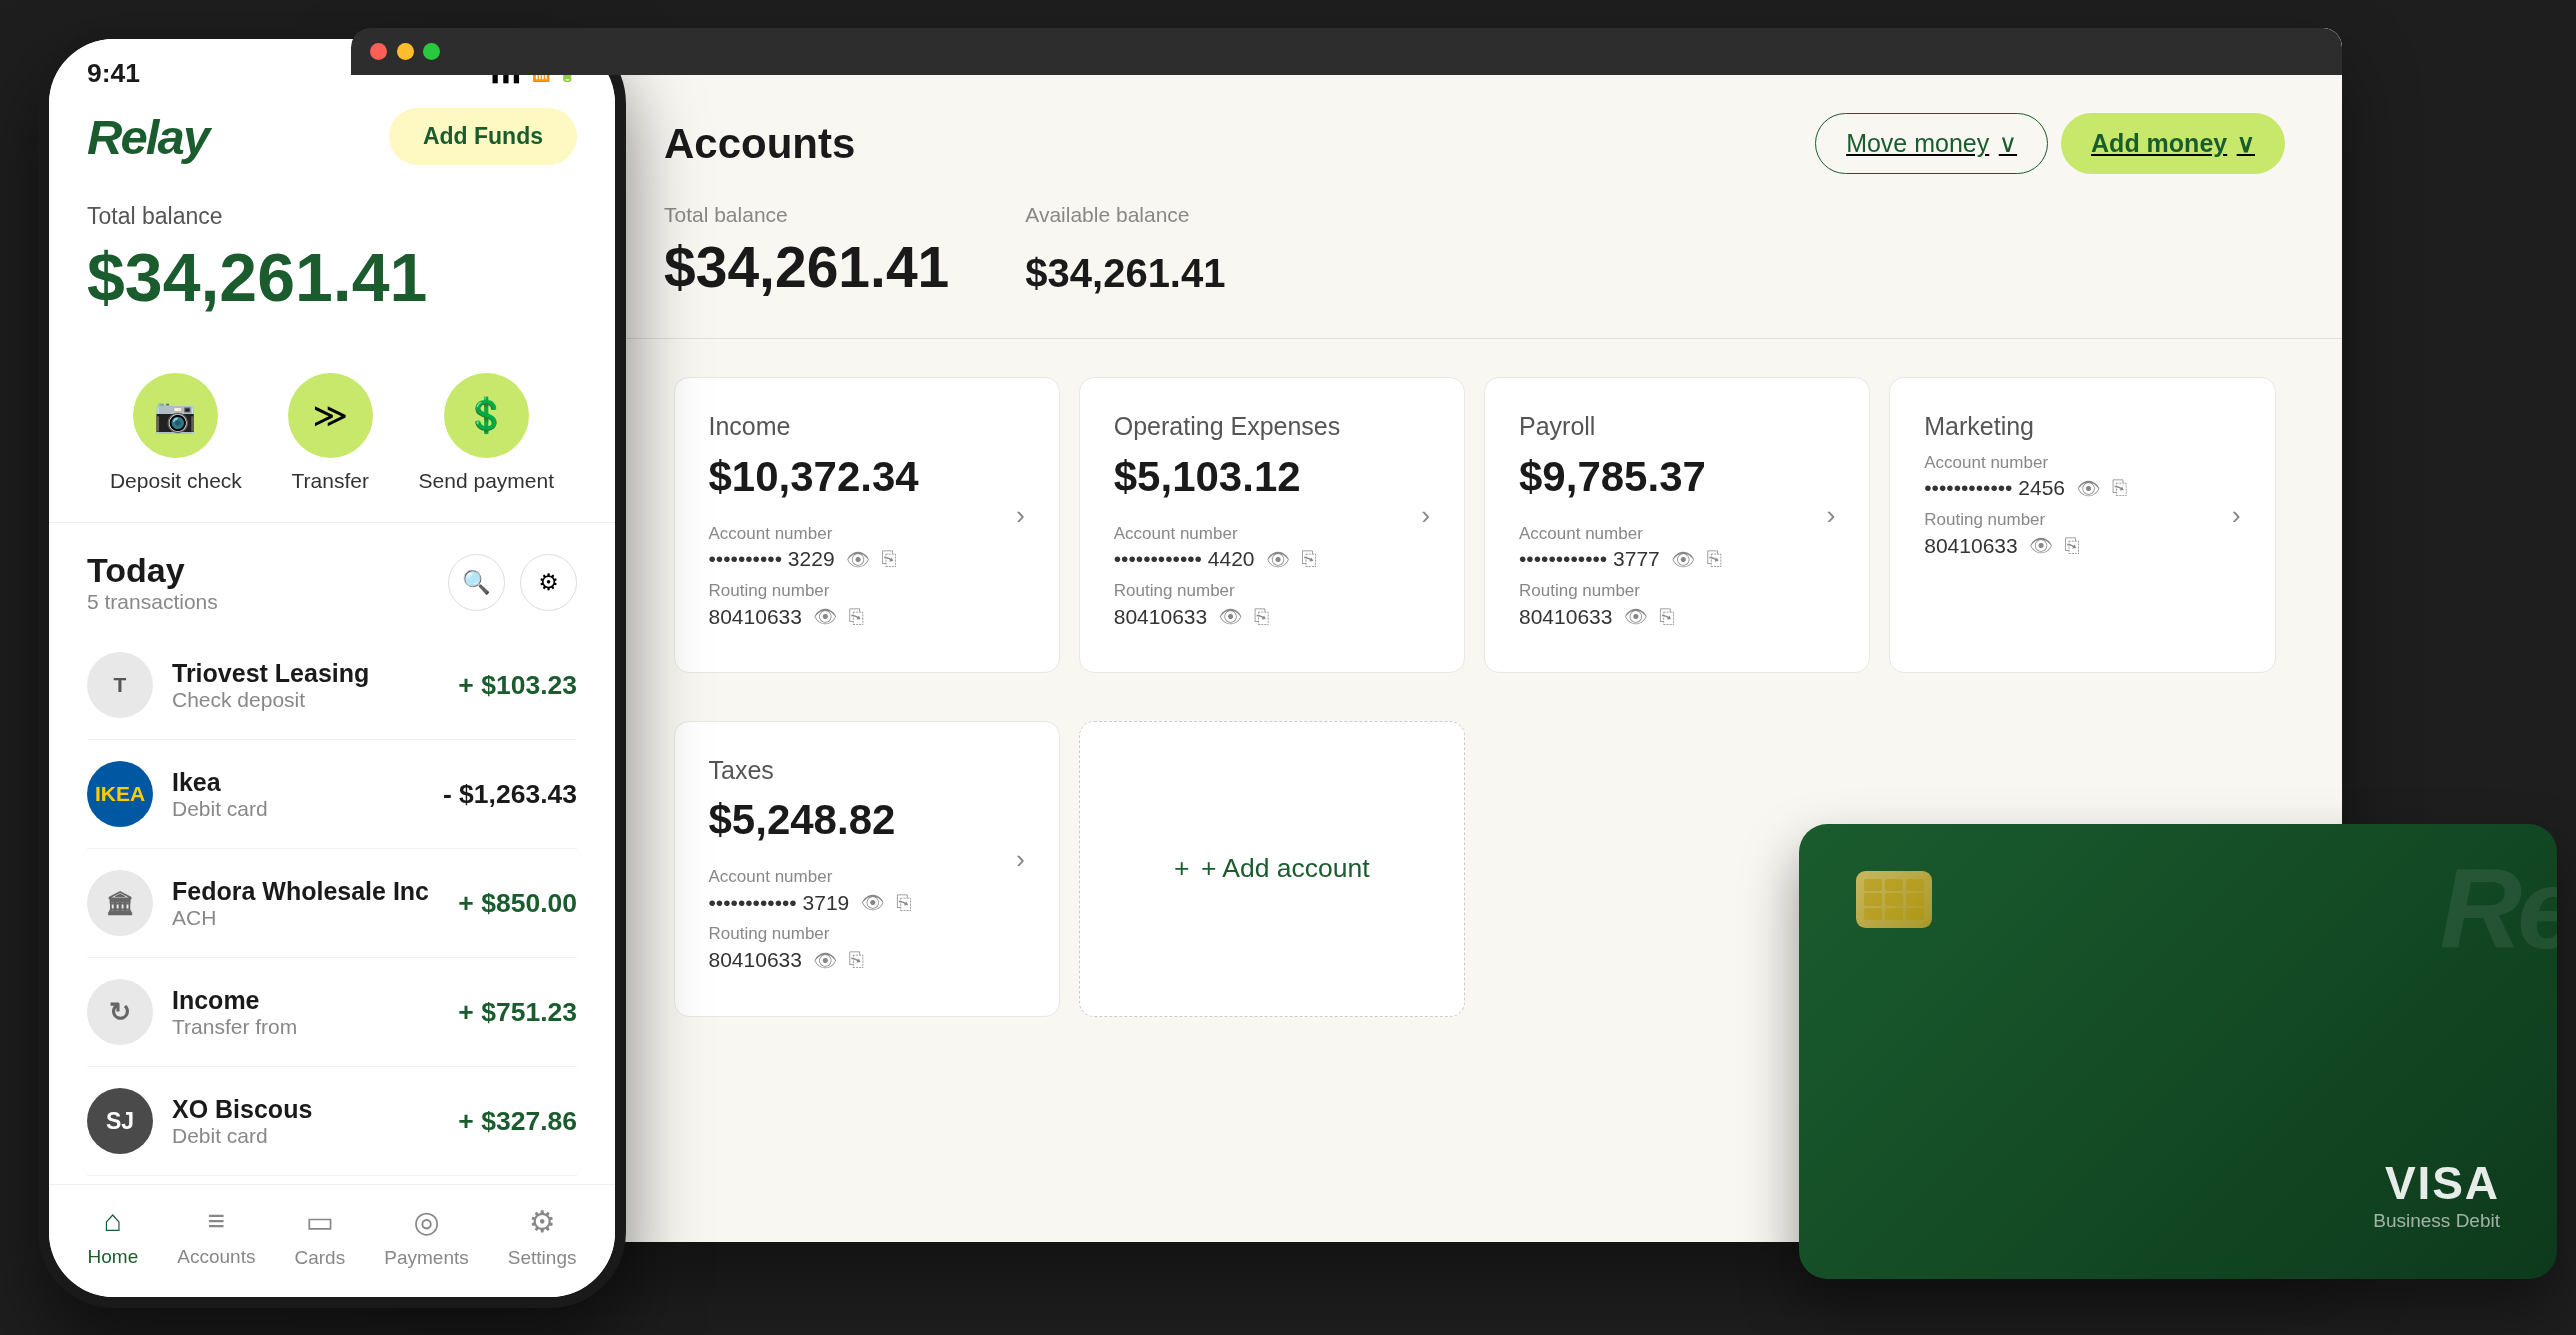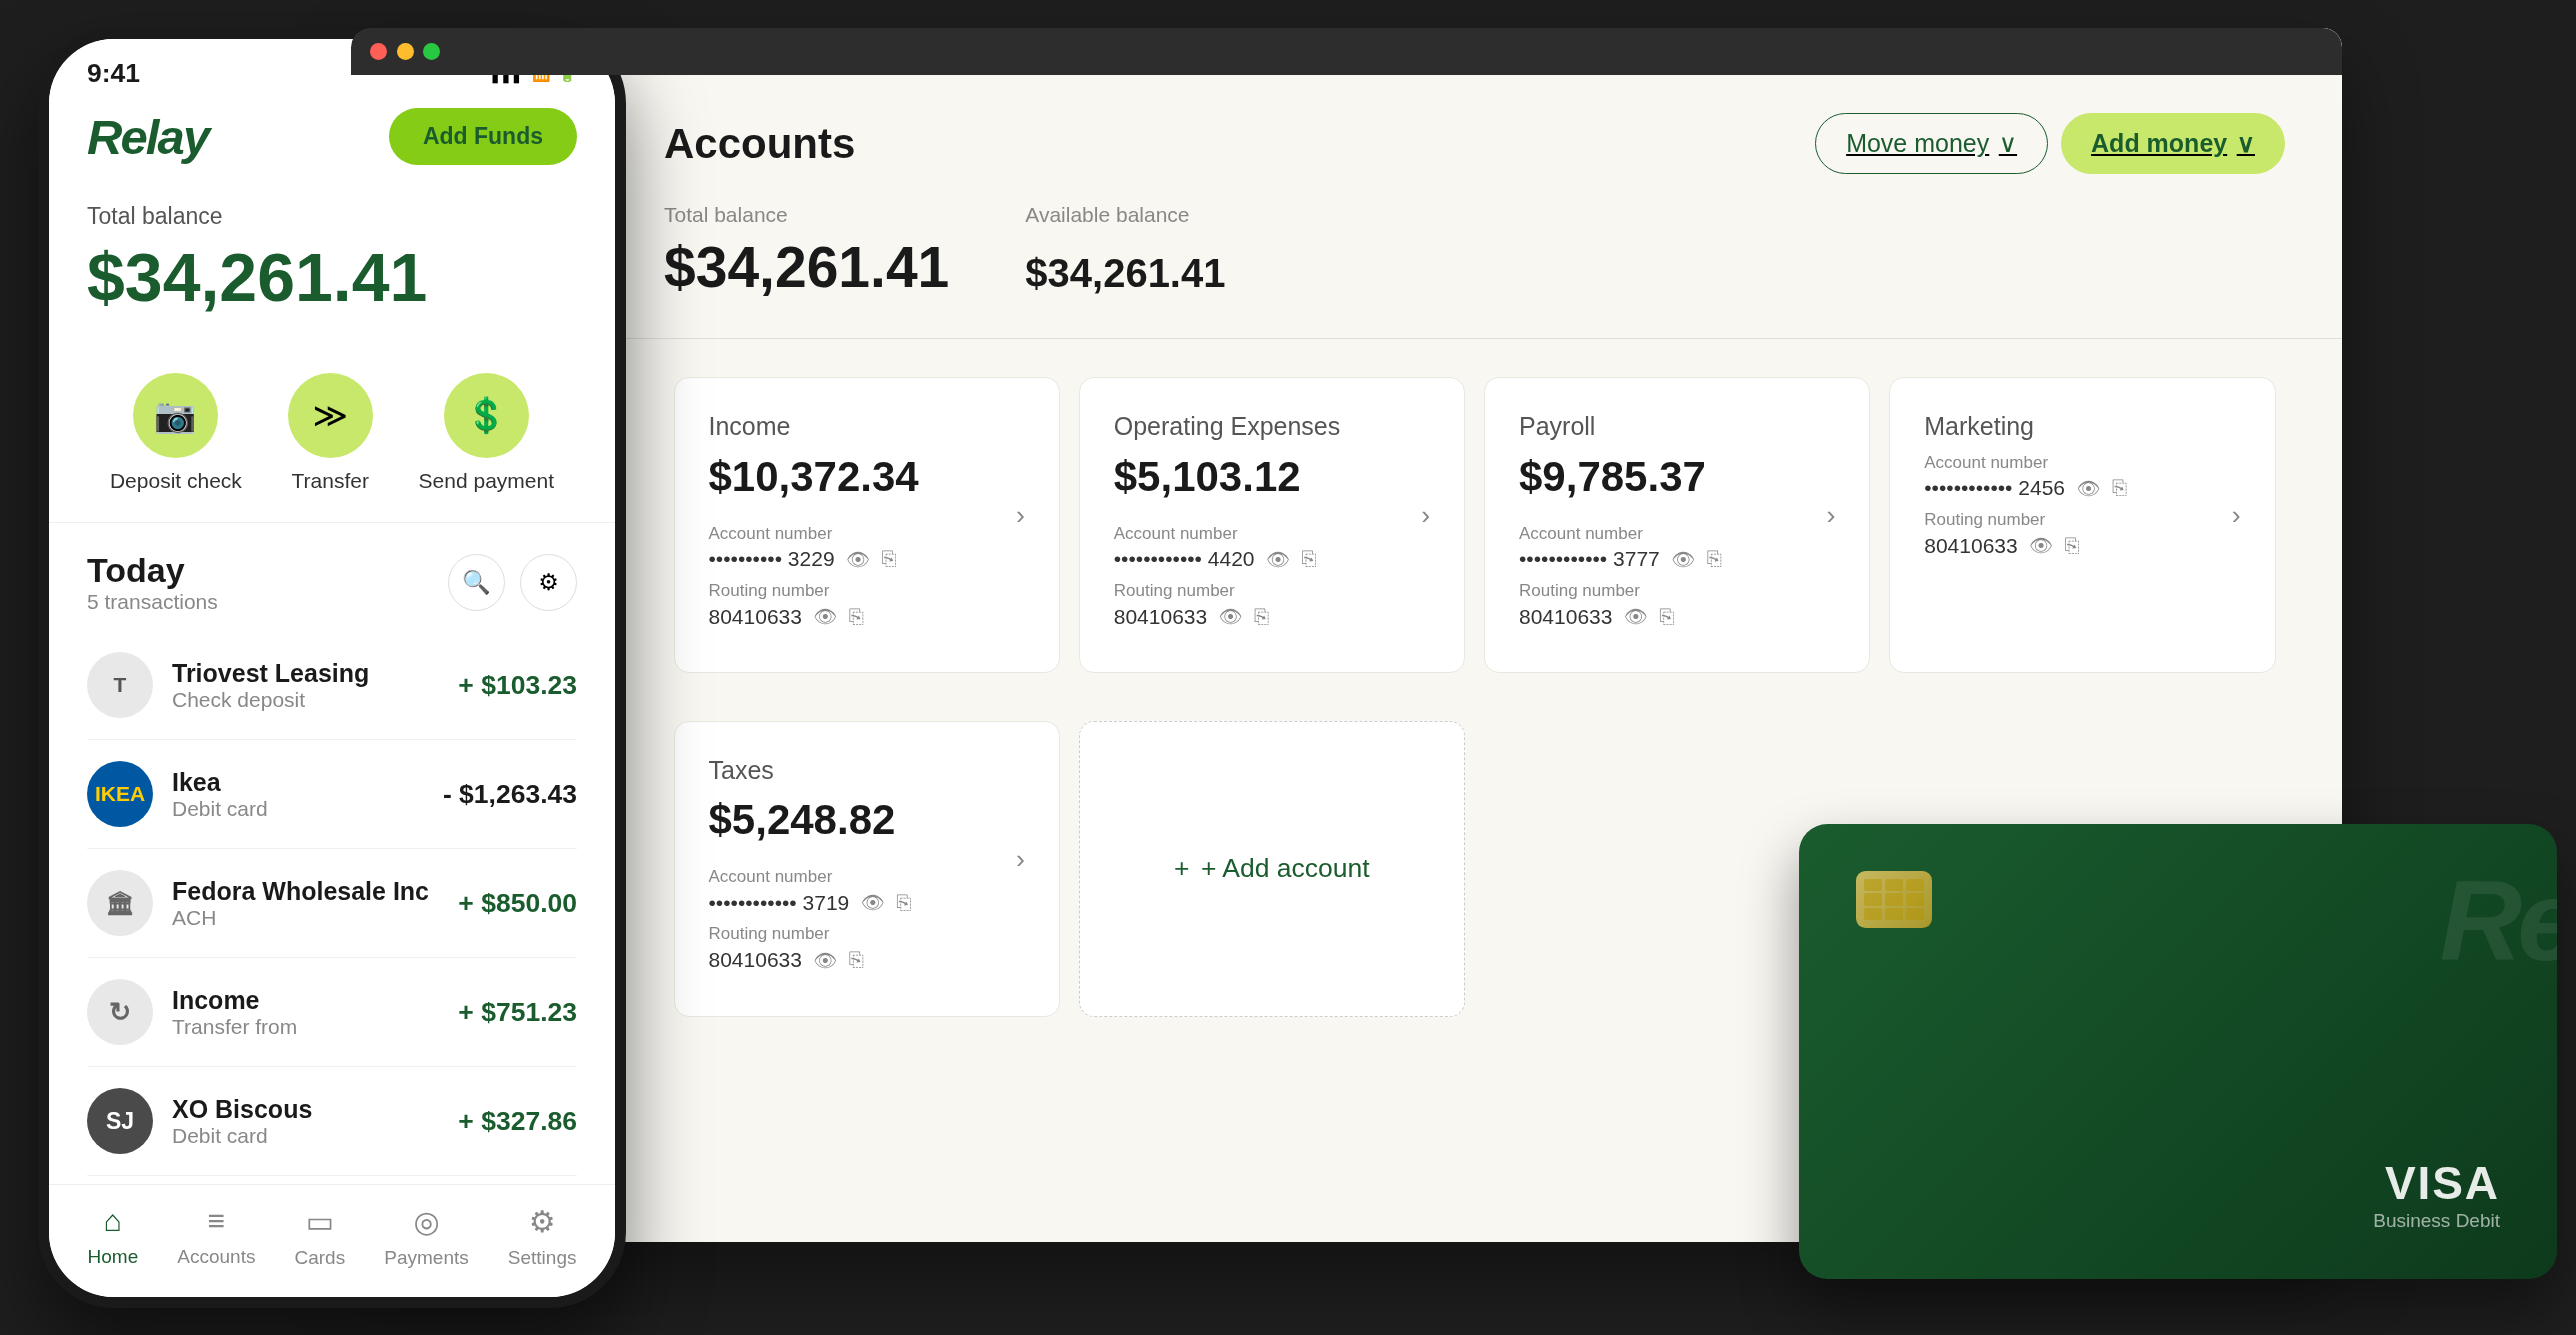--- a/index.html
+++ b/index.html
@@ -77,21 +77,21 @@
 
     .phone-logo {
       font-size: 49px;
       font-weight: 800;
       color: #1a5c2e;
       font-style: italic;
       letter-spacing: -1.9px;
     }
 
     .add-funds-btn {
-      background: #84cc16;
+      background: #fef9c3;
       color: #1a5c2e;
       border: none;
       border-radius: 38px;
       padding: 15px 34px;
       font-size: 23px;
       font-weight: 600;
       cursor: pointer;
     }
 
     .phone-balance-section {
@@ -617,21 +617,21 @@
       overflow: hidden;
     }
 
     .card-relay-logo {
       font-size: 114px;
       font-weight: 800;
       color: rgba(255,255,255,0.08);
       font-style: italic;
       position: absolute;
       right: -19px;
-      top: 31px;
+      top: 19px;
       letter-spacing: -4.7px;
     }
 
     .card-chip {
       width: 76px;
       height: 57px;
       background: linear-gradient(135deg, #c8b860 0%, #a8982a 100%);
       border-radius: 9.5px;
       display: grid;
       grid-template-columns: 1fr 1fr 1fr;

